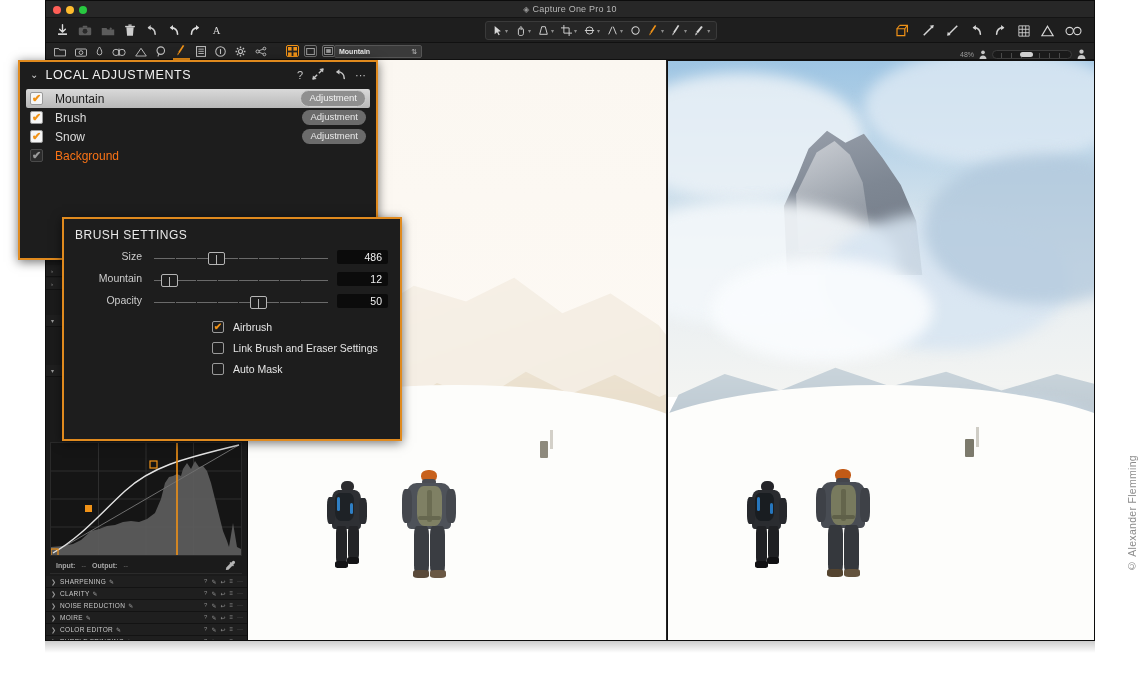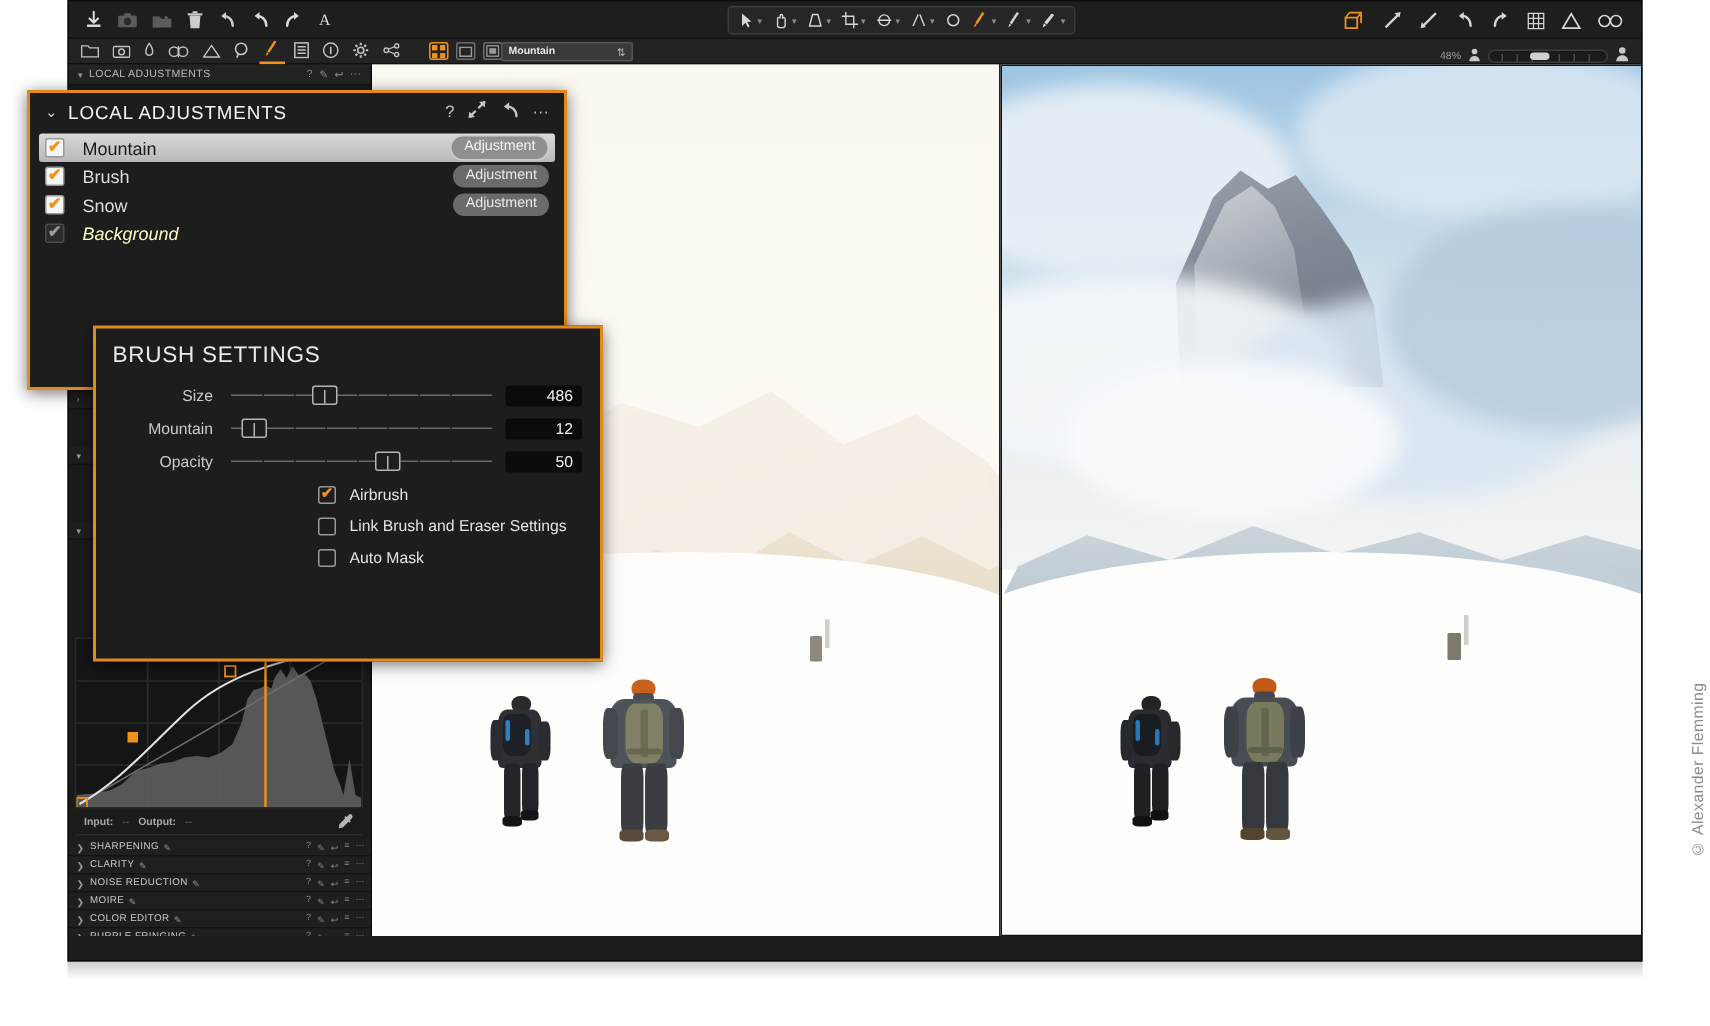--- a/index.html
+++ b/index.html
@@ -158,30 +158,30 @@
   .layer-row { height:19px; display:flex; align-items:center; padding:0 4px; border-radius:2px; }
   .layer-row.sel { background:linear-gradient(#d9d9d9,#b8b8b8); }
   .chk { width:13px; height:13px; border-radius:2px; margin-right:12px;
          display:flex; align-items:center; justify-content:center;
          background:#f6f6f6; border:1px solid #9a9a9a; }
   .chk .mk { color:#f09217; font-size:11px; font-weight:bold; line-height:1; }
   .chk.dim { background:#2b2b2b; border-color:#4a4a4a; }
   .chk.dim .mk { color:#9a9a9a; }
   .layer-name { color:#dcdcdc; font-size:12px; }
   .layer-row.sel .layer-name { color:#1a1a1a; }
-  .layer-name.bg { font-style:italic; color:#fef9c3; }
+  .layer-name.bg { color:#f97316; }
   .badge {
     margin-left:auto; background:#6b6b6b; color:#e9e9e9;
     font-size:9.5px; border-radius:9px; padding:2px 8px 3px; line-height:1;
   }
   .layer-row.sel .badge { background:#8f8f8f; color:#f3f3f3; border:1px solid #cfcfcf; }
 
   #brush-settings { left:62px; top:217px; width:340px; height:224px; }
-  .bs-title { color:#e9e9e9; font-size:15px; letter-spacing:.5px; padding:9px 0 8px 11px; }
-  .slider-row { display:flex; align-items:center; height:22px; padding:0 12px 0 0; }
+  .bs-title { color:#e9e9e9; font-size:12px; letter-spacing:.5px; padding:9px 0 8px 11px; }
+  .slider-row { display:flex; height:22px; padding:0 12px 0 0; }
   .sl-label { width:90px; text-align:right; color:#cccccc; font-size:10.5px; padding-right:12px; }
   .track { position:relative; flex:1; height:18px; }
   .track .line { position:absolute; left:0; right:0; top:8px; height:1px; background:#6a6a6a; }
   .track .tick { position:absolute; top:5px; width:1px; height:7px; background:#1d1d1d; }
   .knob {
     position:absolute; top:2px; width:17px; height:13px;
     background:#1d1d1d; border:1px solid #b5b5b5; border-radius:2px;
   }
   .knob::after { content:""; position:absolute; left:7px; top:2px; width:1px; height:9px; background:#b5b5b5; }
   .numbox {
@@ -205,20 +205,30 @@
   .shadow-strip { position:absolute; left:45px; top:641px; width:1050px; height:12px;
                   background:linear-gradient(rgba(0,0,0,.20), rgba(0,0,0,0)); }
 </style>
 </head>
 <body>
 
 <div id="root">
 
   <div class="app-window">
 
+    <div class="titlebar">
+      <div class="traffic">
+        <span class="dot r"></span>
+        <span class="dot y"></span>
+        <span class="dot g"></span>
+      </div>
+      <div class="title-text">
+        <span class="tico">◈</span><span>Capture One Pro 10</span>
+      </div>
+    </div>
 
     <div class="toolbar">
       <div class="tb-left">
         <span class="ticon" title="Import">
           <svg width="13" height="13" viewBox="0 0 16 16">
               <path d="M8 1v8M4.5 6.5L8 10l3.5-3.5" stroke="#dcdcdc" stroke-width="1.7" fill="none" stroke-linecap="round" stroke-linejoin="round"></path>
               <rect x="2.5" y="11.5" width="11" height="2" fill="#dcdcdc"></rect>
             </svg>
         </span>
         <span class="ticon" title="Capture">

